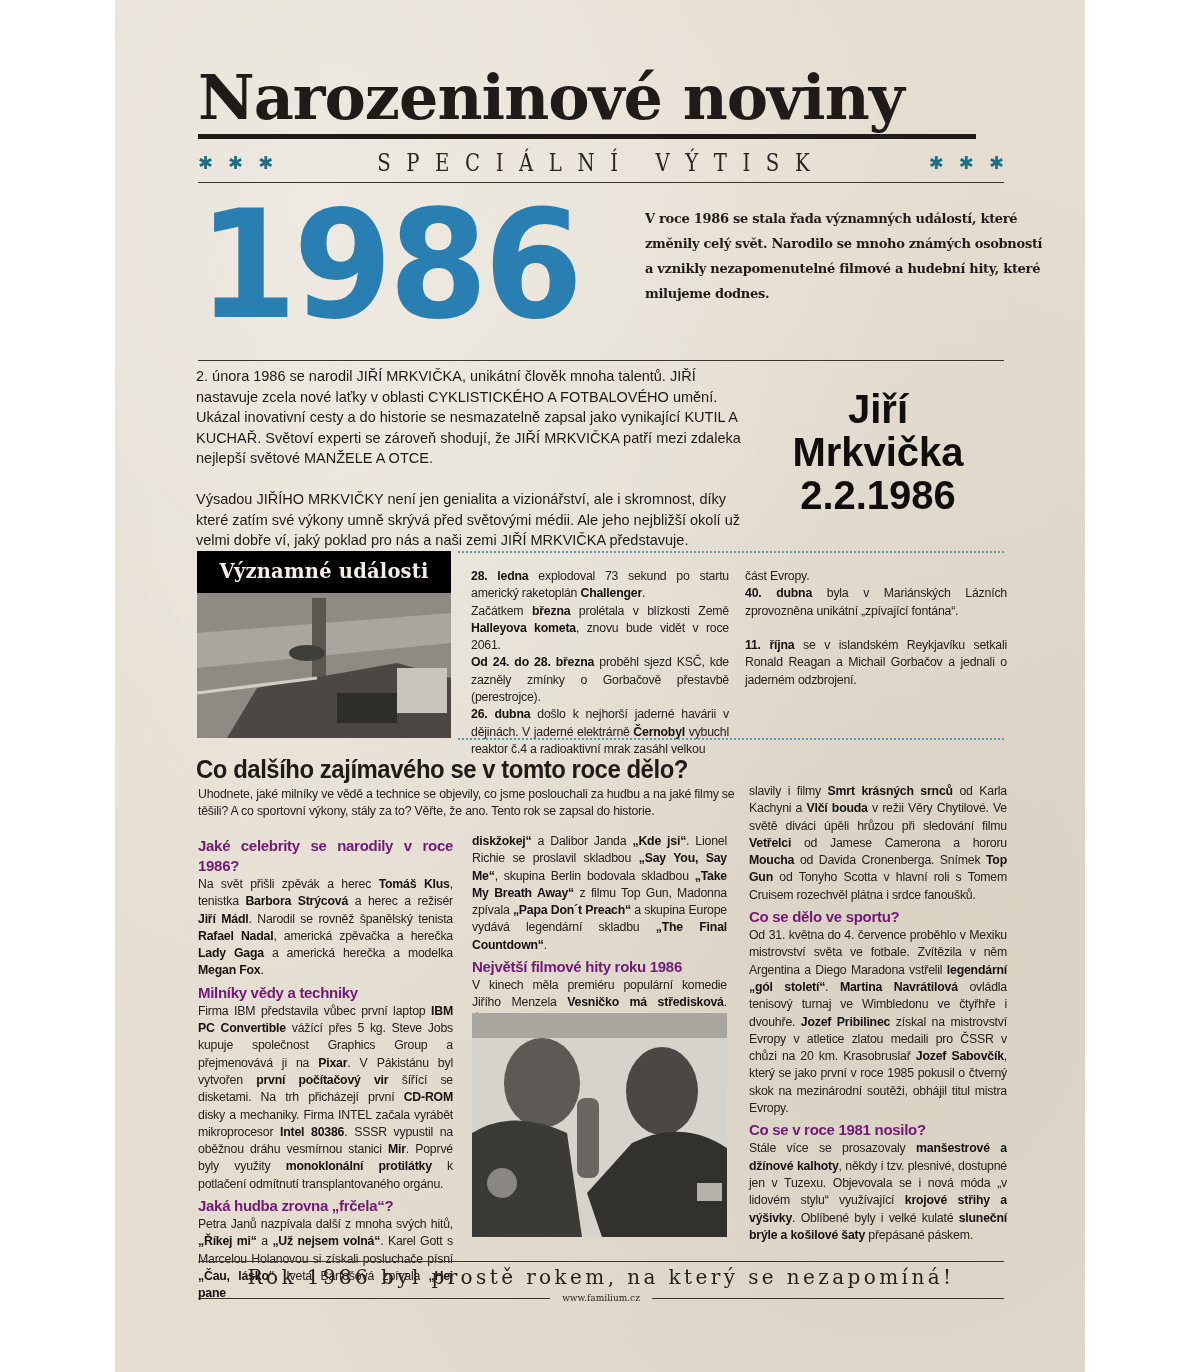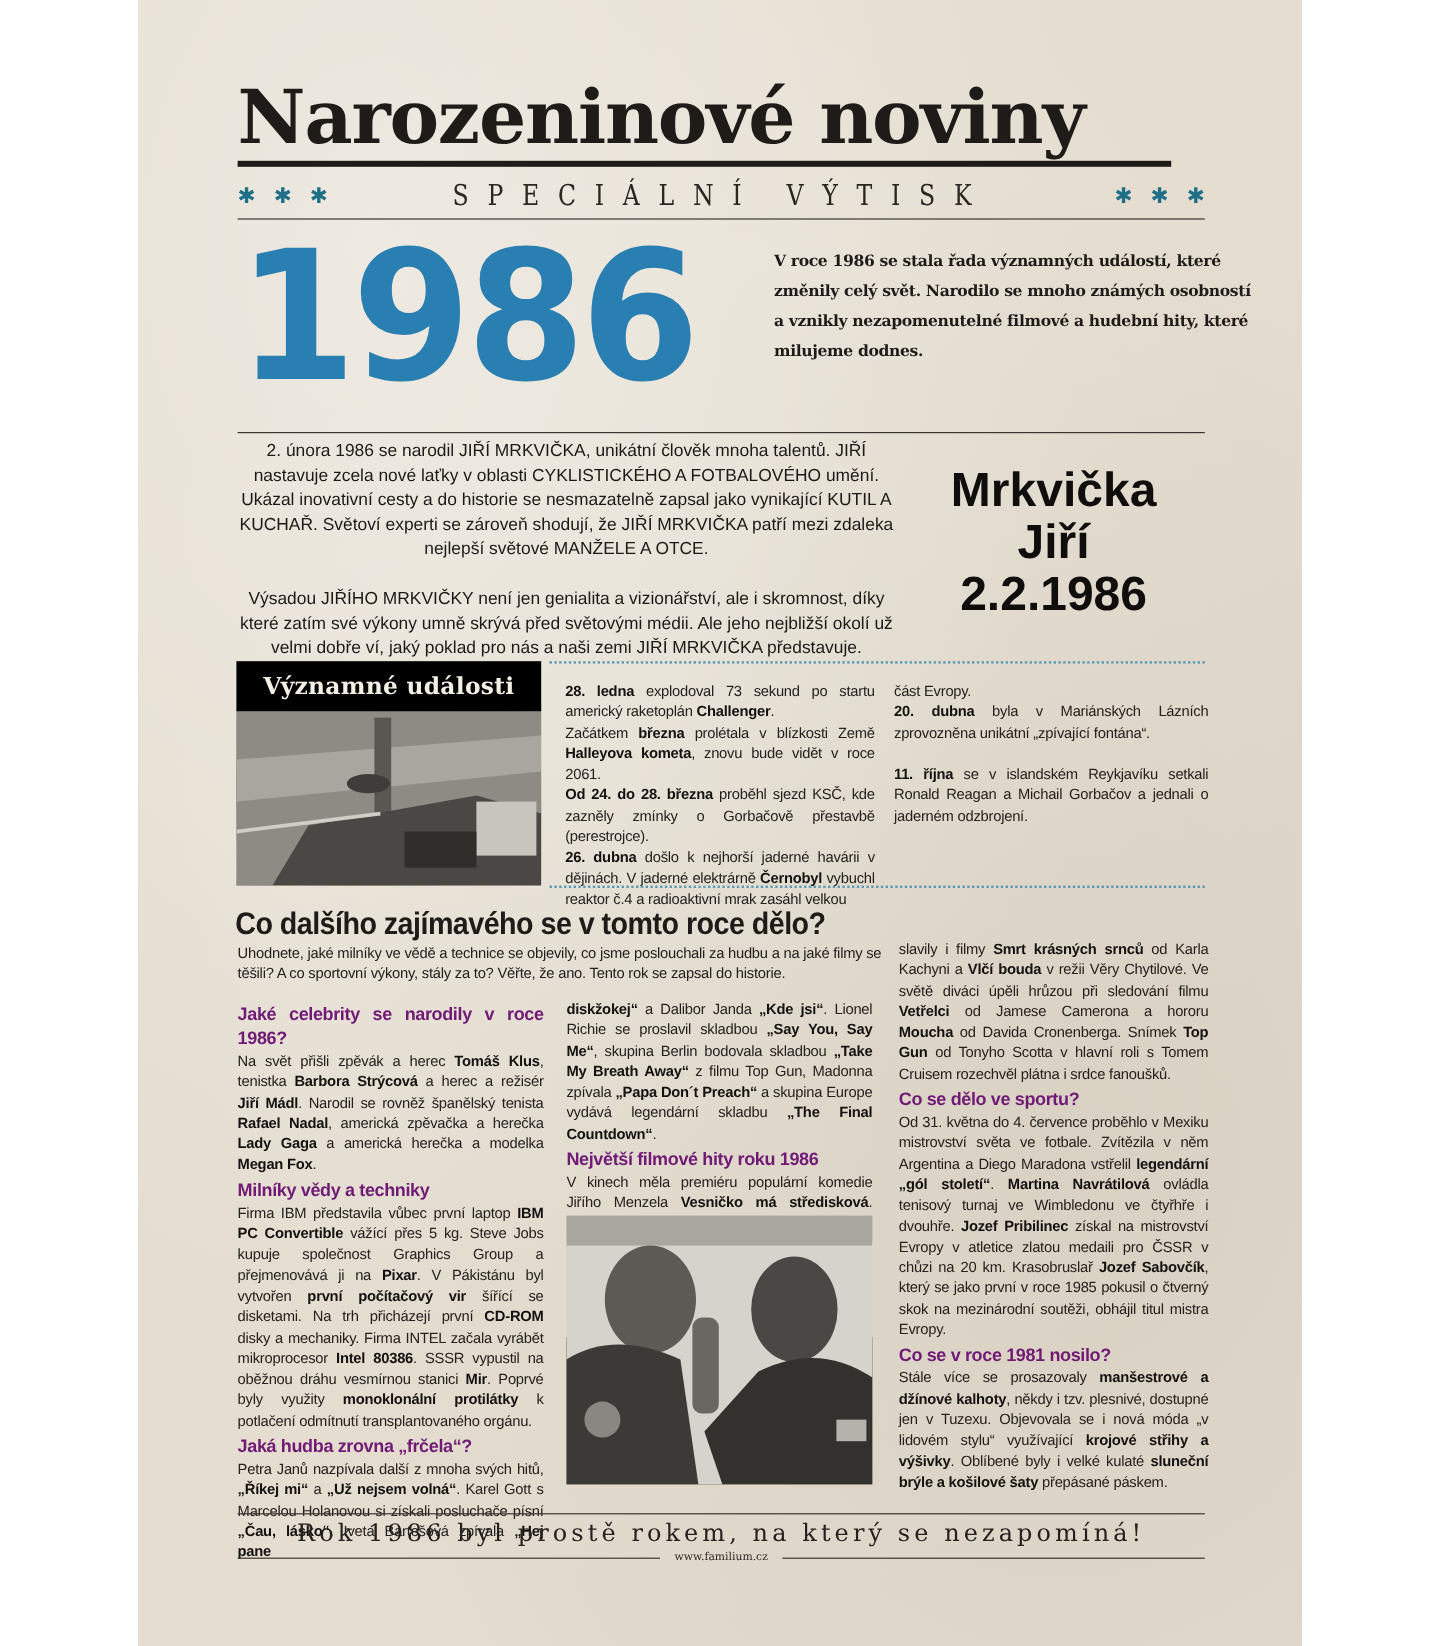--- a/index.html
+++ b/index.html
@@ -36,21 +36,21 @@
     transform: scaleX(0.95); transform-origin: left;
   }
   .hero-text {
     left: 610px; top: 206px; width: 400px; font-family: "DejaVu Serif", serif; font-weight: bold;
     font-size: 13px; line-height: 25px; color: #1e1b18; letter-spacing: -0.3px; margin-left: 35px;
   }
 
   
   .personal {
     left: 196px; top: 366px; width: 552px; font-family: "Liberation Sans", sans-serif;
-    font-size: 14.5px; line-height: 20.5px; color: #1b1a18; text-align: center;
+    font-size: 14.5px; line-height: 20.5px; color: #1b1a18;
   }
   .personal p + p { margin-top: 20.5px; }
   .name-block {
     left: 760px; top: 388px; width: 236px; text-align: center; font-family: "Liberation Sans", sans-serif;
     font-weight: bold; font-size: 40px; line-height: 43px; color: #0f0e0d;
   }
 
   .dotted { height: 0; border-top: 2px dotted #5b9ab5; }
 
   
@@ -126,22 +126,22 @@
 
 <div class="abs year-big">1986</div>
 <div class="abs hero-text">V roce 1986 se stala řada významných událostí, které změnily celý svět. Narodilo se mnoho známých osobností a vznikly nezapomenutelné filmové a hudební hity, které milujeme dodnes.</div>
 <div class="abs rule-thin" style="top:360px;"></div>
 
 <div class="abs personal">
   <p>2. února 1986 se narodil JIŘÍ MRKVIČKA, unikátní člověk mnoha talentů. JIŘÍ nastavuje zcela nové laťky v oblasti CYKLISTICKÉHO A FOTBALOVÉHO umění. Ukázal inovativní cesty a do historie se nesmazatelně zapsal jako vynikající KUTIL A KUCHAŘ. Světoví experti se zároveň shodují, že JIŘÍ MRKVIČKA patří mezi zdaleka nejlepší světové MANŽELE A OTCE.</p>
   <p>Výsadou JIŘÍHO MRKVIČKY není jen genialita a vizionářství, ale i skromnost, díky které zatím své výkony umně skrývá před světovými médii. Ale jeho nejbližší okolí už velmi dobře ví, jaký poklad pro nás a naši zemi JIŘÍ MRKVIČKA představuje.</p>
 </div>
 <div class="abs name-block">
+  <div>Jiří</div>
   <div>Mrkvička</div>
-  <div>Jiří</div>
   <div>2.2.1986</div>
 </div>
 
 <div class="abs dotted" style="left:458px; top:551px; width:546px;"></div>
 
 <div class="abs events-banner">Významné události</div>
 <div class="abs photo-chernobyl" title="Černobyl nuclear power plant aerial photo">
   <svg width="254" height="145" viewBox="0 0 254 145">
     <rect x="0" y="0" width="254" height="145" fill="#8e8b85"></rect>
     <polygon points="0,40 254,20 254,50 0,75" fill="#a9a69f"></polygon>
@@ -155,21 +155,21 @@
 </div>
 
 <div class="abs col-text events-col1">
   <span><b>28. ledna</b><span> explodoval 73 sekund po startu americký raketoplán </span><b>Challenger</b><span>.</span></span><br>
   <span><span>Začátkem </span><b>března</b><span> prolétala v blízkosti Země </span><b>Halleyova kometa</b><span>, znovu bude vidět v roce 2061.</span></span><br>
   <span><b>Od 24. do 28. března</b><span> proběhl sjezd KSČ, kde zazněly zmínky o Gorbačově přestavbě (perestrojce).</span></span><br>
   <span><b>26. dubna</b><span> došlo k nejhorší jaderné havárii v dějinách. V jaderné elektrárně </span><b>Černobyl</b><span class="ev-tail-a"> vybuchl reaktor č.4 a radioaktivní mrak zasáhl velkou</span></span>
 </div>
 <div class="abs col-text events-col2">
   <span>část Evropy.</span><br>
-  <span><b>20. dubna</b><span> byla v Mariánských Lázních zprovozněna unikátní „zpívající fontána“.</span></span><br>
+  <span><b>40. dubna</b><span> byla v Mariánských Lázních zprovozněna unikátní „zpívající fontána“.</span></span><br>
   <br>
   <span><b>11. října</b><span> se v islandském Reykjavíku setkali Ronald Reagan a Michail Gorbačov a jednali o jaderném odzbrojení.</span></span>
 </div>
 
 <div class="abs dotted" style="left:458px; top:738px; width:546px;"></div>
 
 <div class="abs sec-title">Co dalšího zajímavého se v tomto roce dělo?</div>
 <div class="abs col-text sec-intro" style="text-align:left;">Uhodnete, jaké milníky ve vědě a technice se objevily, co jsme poslouchali za hudbu a na jaké filmy se těšili? A co sportovní výkony, stály za to? Věřte, že ano. Tento rok se zapsal do historie.</div>
 
 <div class="abs col-text c1">

